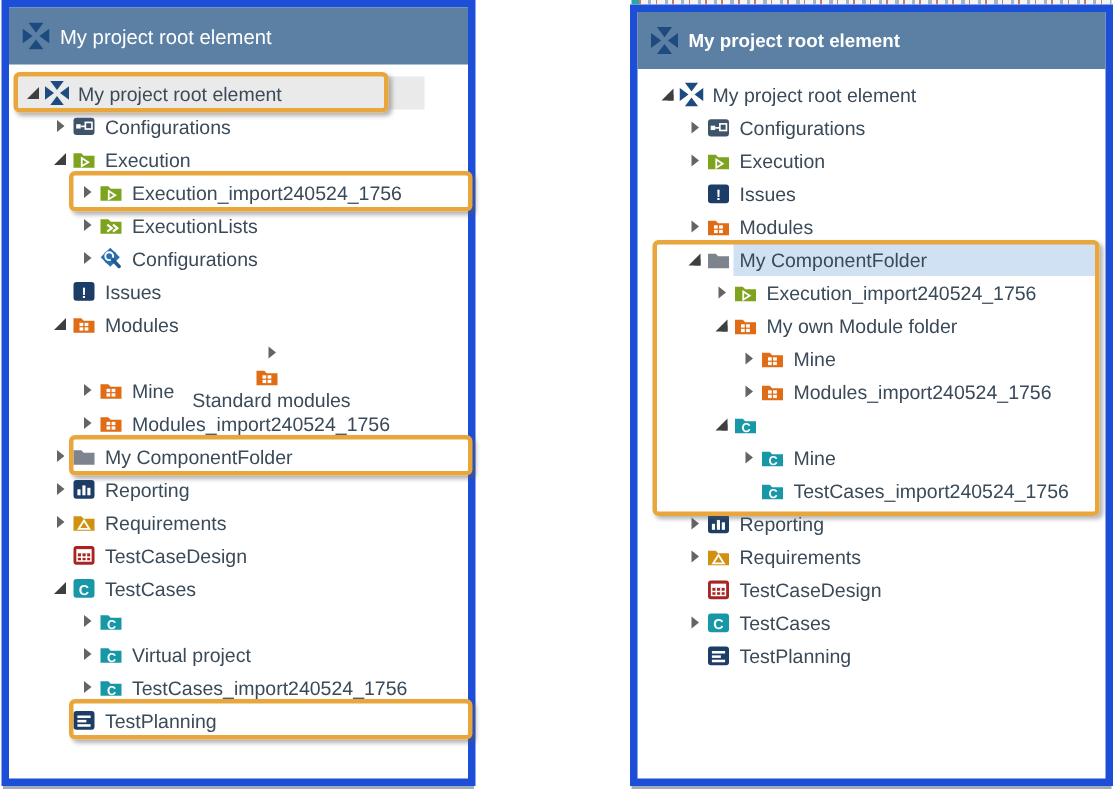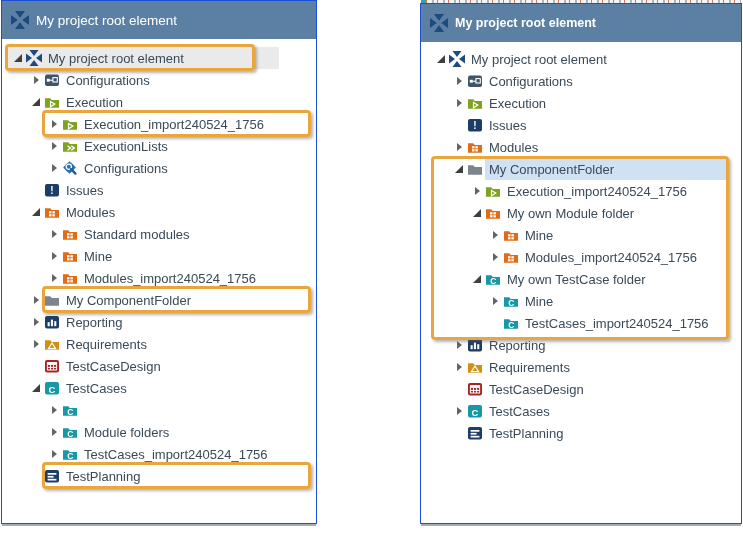--- a/index.html
+++ b/index.html
@@ -1,18 +1,18 @@
 <!DOCTYPE html>
 <html><head>
 <meta charset="utf-8">
 <style>
   html,body{margin:0;padding:0}
   body{width:743px;height:534px;background:#fff;position:relative;overflow:hidden;
        font-family:"Liberation Sans",sans-serif;}
-  .panel{position:absolute;background:#fff;border:1px solid #1d4ed8;box-sizing:border-box;
+  .panel{position:absolute;background:#fff;border:5px solid #1d4ed8;box-sizing:border-box;
          box-shadow:0 3px 0 -1px #a2adb8;}
   .panel.left{left:1px;top:0;width:316px;height:524px;}
   .panel.right{left:420px;top:3px;width:322px;height:521px;}
   .phead{height:38px;background:#5b80a4;display:flex;align-items:center;padding:0 9px;gap:7px;}
   .ptitle{color:#fff;font-size:13.5px;white-space:nowrap;}
   .panel.right .ptitle{font-weight:bold;font-size:12.5px;}
   .hicon{width:18px;height:18px;flex:0 0 18px;}
   .hicon svg,.tico svg{display:block;width:100%;height:100%;}
   .tree{position:relative;padding-top:8px;}
   .panel.right .tree{padding-top:6px;}
@@ -139,21 +139,21 @@
             <g fill="#fff">
               <rect x="5" y="7.2" width="2.5" height="2.2"></rect>
               <rect x="8.4" y="7.2" width="2.5" height="2.2"></rect>
               <rect x="5" y="10.2" width="2.5" height="2.2"></rect>
               <rect x="8.4" y="10.2" width="2.5" height="2.2"></rect>
             </g>
           </svg>
         </span>
         <span class="lbl">Modules</span>
       </div>
-      <div class="row" style="padding-left: 44px;">
+      <div class="row" style="padding-left: 44px; flex-direction: column;">
         <span class="exp collapsed"></span>
         <span class="tico">
           <svg xmlns="http://www.w3.org/2000/svg" viewBox="0 0 16 16">
             <path d="M1 13.8 V4.2 h5.2 l1.6 1.7 H15 v7.9 z" fill="#e06c15"></path>
             <g fill="#fff">
               <rect x="5" y="7.2" width="2.5" height="2.2"></rect>
               <rect x="8.4" y="7.2" width="2.5" height="2.2"></rect>
               <rect x="5" y="10.2" width="2.5" height="2.2"></rect>
               <rect x="8.4" y="10.2" width="2.5" height="2.2"></rect>
             </g>
@@ -260,21 +260,21 @@
         </span>
       </div>
       <div class="row" style="padding-left: 44px;">
         <span class="exp collapsed"></span>
         <span class="tico">
           <svg xmlns="http://www.w3.org/2000/svg" viewBox="0 0 16 16">
             <path d="M1 13.8 V4.2 h5.2 l1.6 1.7 H15 v7.9 z" fill="#1898a6"></path>
             <text x="8.4" y="13" font-size="8.5" font-weight="bold" fill="#fff" text-anchor="middle" font-family="Liberation Sans,sans-serif">C</text>
           </svg>
         </span>
-        <span class="lbl">Module folders</span>
+        <span class="lbl">Virtual project</span>
       </div>
       <div class="row" style="padding-left: 44px;">
         <span class="exp collapsed"></span>
         <span class="tico">
           <svg xmlns="http://www.w3.org/2000/svg" viewBox="0 0 16 16">
             <path d="M1 13.8 V4.2 h5.2 l1.6 1.7 H15 v7.9 z" fill="#1898a6"></path>
             <text x="8.4" y="13" font-size="8.5" font-weight="bold" fill="#fff" text-anchor="middle" font-family="Liberation Sans,sans-serif">C</text>
           </svg>
         </span>
         <span class="lbl">TestCases_import240524_1756</span>
@@ -444,21 +444,20 @@
         <span class="lbl">Modules_import240524_1756</span>
       </div>
       <div class="row" style="padding-left: 48px;">
         <span class="exp expanded"></span>
         <span class="tico">
           <svg xmlns="http://www.w3.org/2000/svg" viewBox="0 0 16 16">
             <path d="M1 13.8 V4.2 h5.2 l1.6 1.7 H15 v7.9 z" fill="#1898a6"></path>
             <text x="8.4" y="13" font-size="8.5" font-weight="bold" fill="#fff" text-anchor="middle" font-family="Liberation Sans,sans-serif">C</text>
           </svg>
         </span>
-        <span class="lbl">My own TestCase folder</span>
       </div>
       <div class="row" style="padding-left: 66px;">
         <span class="exp collapsed"></span>
         <span class="tico">
           <svg xmlns="http://www.w3.org/2000/svg" viewBox="0 0 16 16">
             <path d="M1 13.8 V4.2 h5.2 l1.6 1.7 H15 v7.9 z" fill="#1898a6"></path>
             <text x="8.4" y="13" font-size="8.5" font-weight="bold" fill="#fff" text-anchor="middle" font-family="Liberation Sans,sans-serif">C</text>
           </svg>
         </span>
         <span class="lbl">Mine</span>

